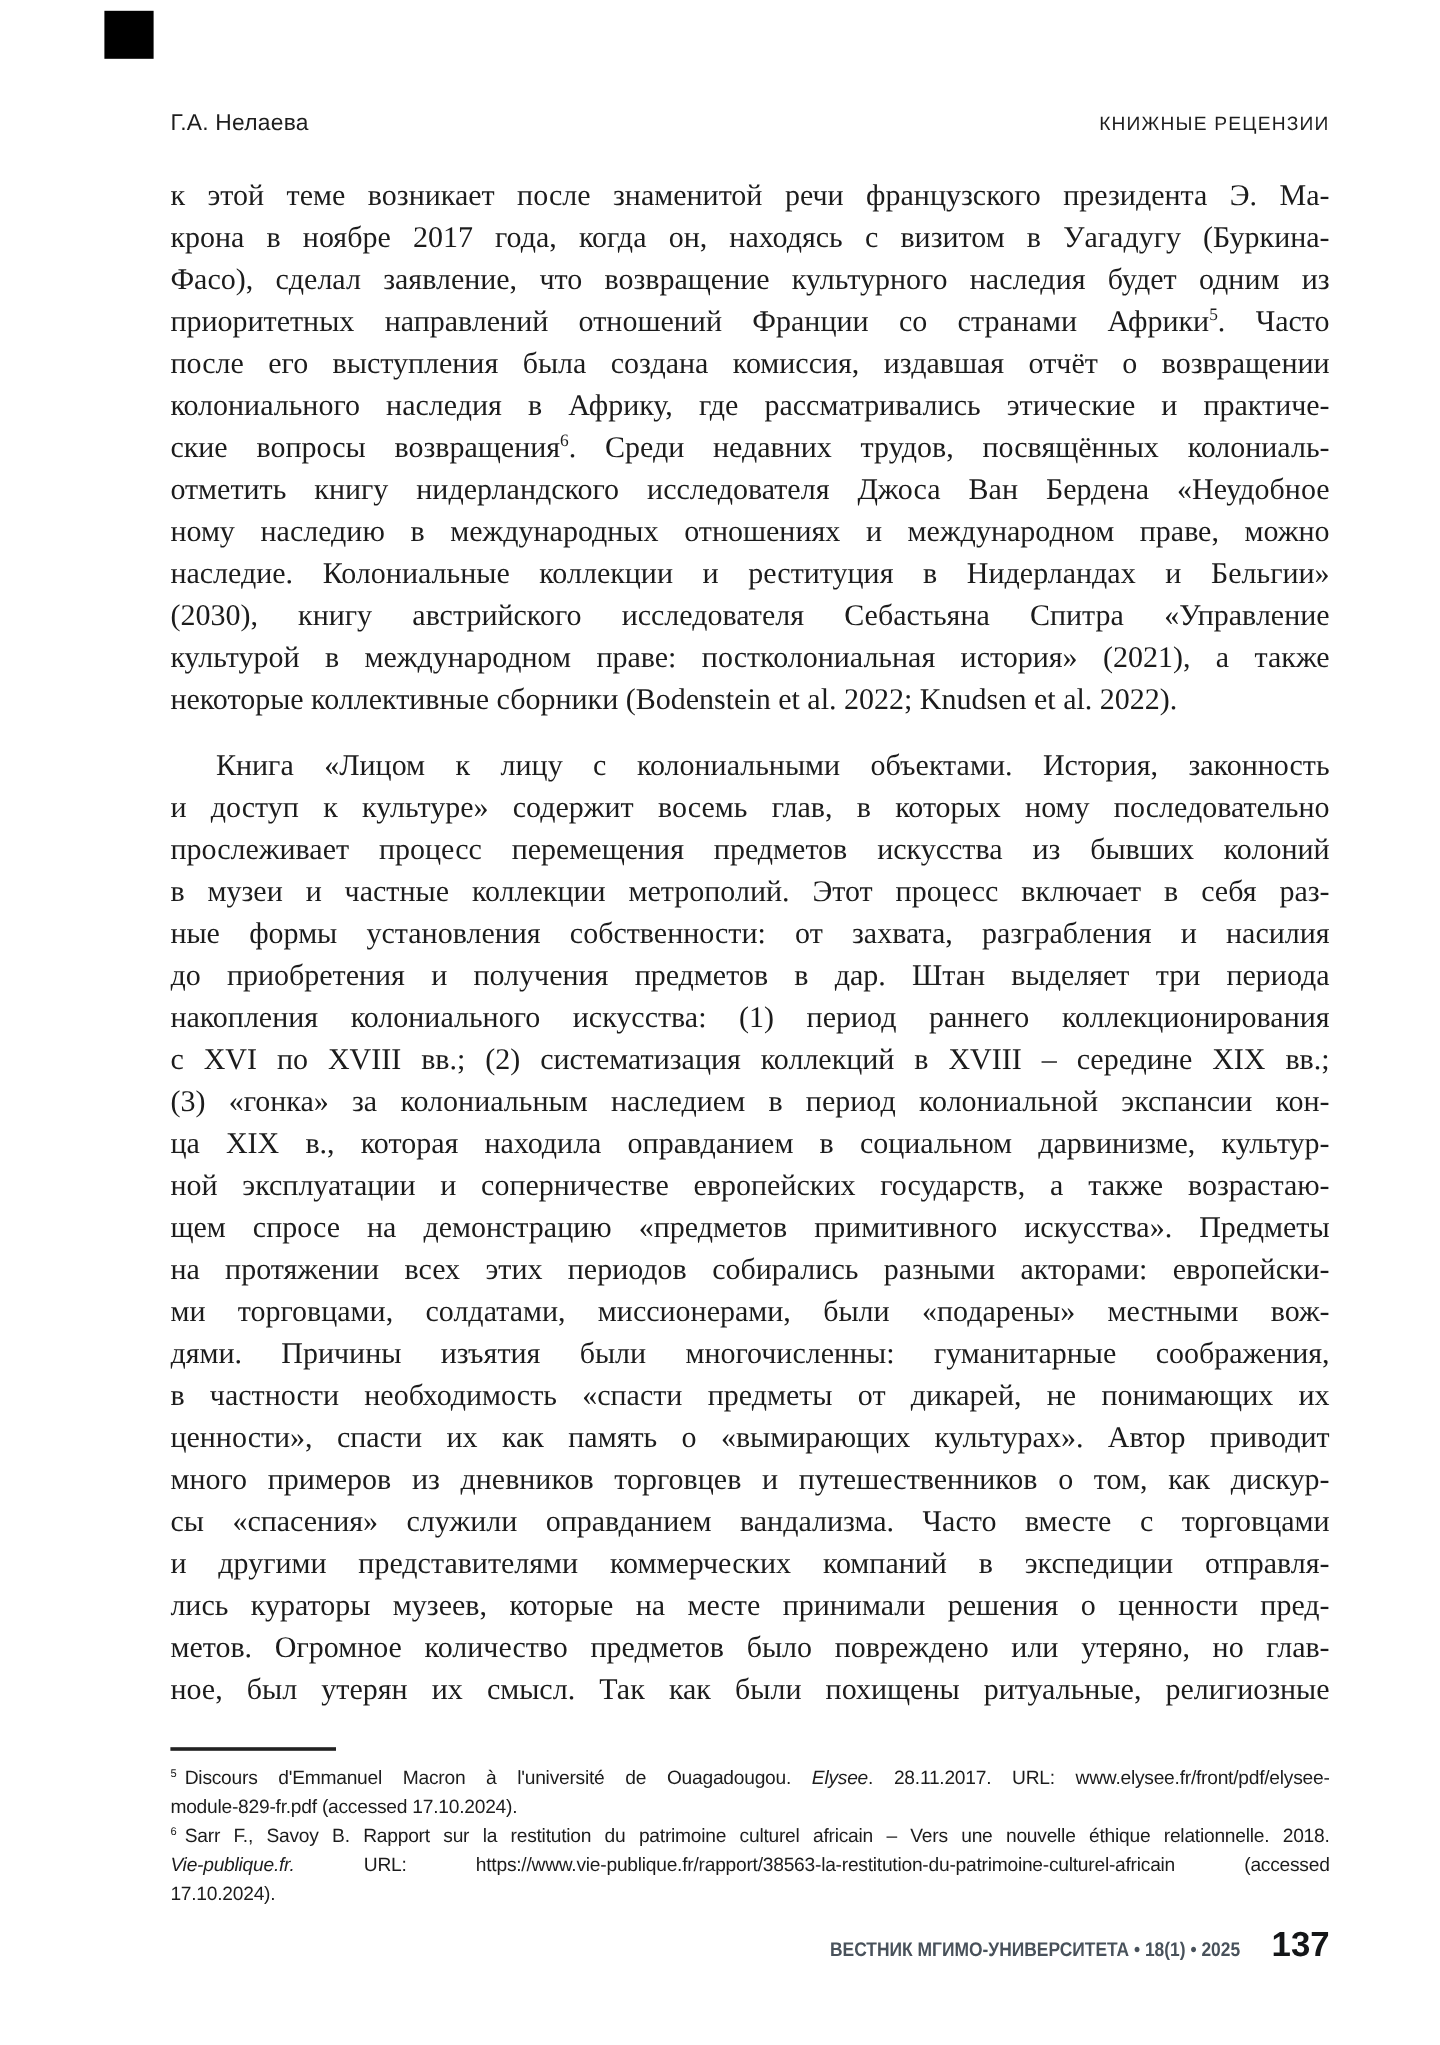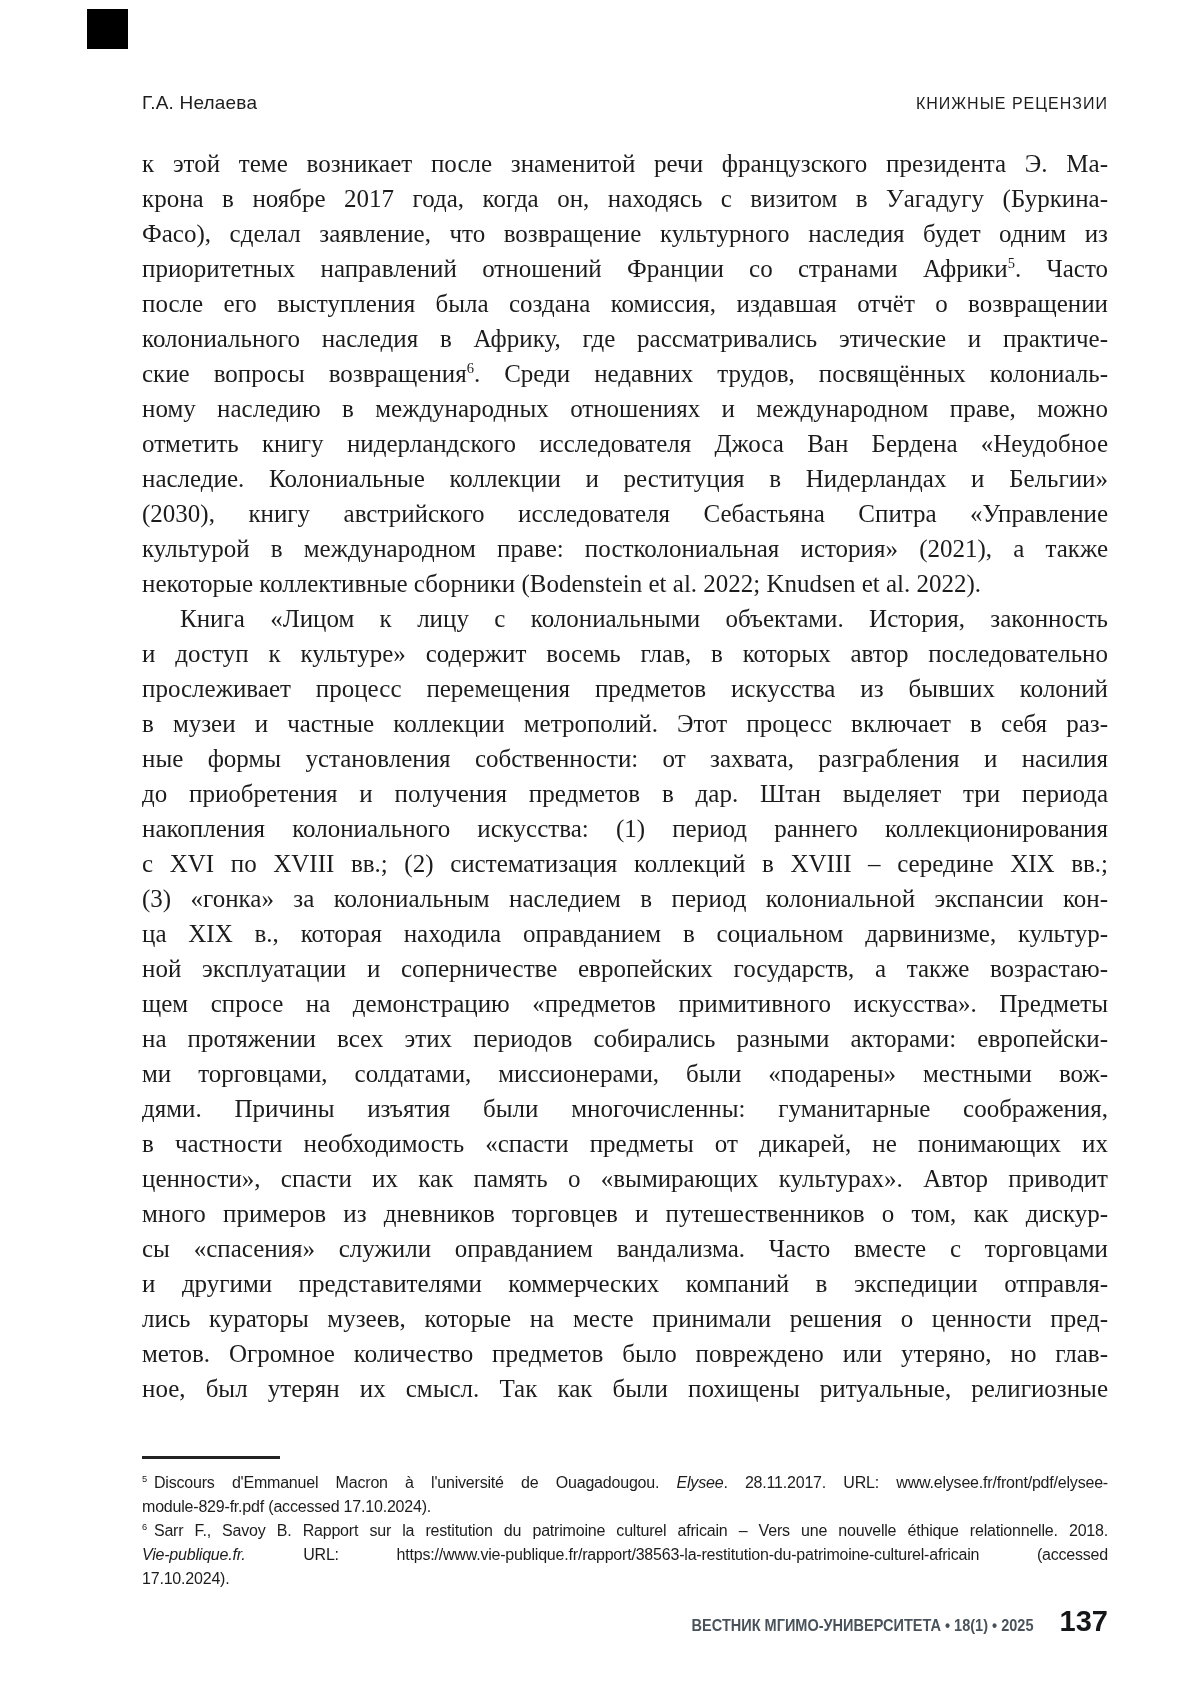--- a/index.html
+++ b/index.html
@@ -16,21 +16,21 @@
   }
   .header .author { font-size:19px; letter-spacing:0.2px; color:#1d1d1d; }
   .header .section { font-size:16px; letter-spacing:1px; color:#1d1d1d; }
 
   .body-text { position:absolute; left:142px; top:146px; width:966px; }
   .line {
     font-size:25px; line-height:35px; height:35px; overflow:hidden;
     text-align:justify; text-align-last:justify; hyphens:none;
   }
   .line.para-end { text-align-last:left; }
-  .line.indent { text-indent:38px; }
+  .line.indent { text-indent:38px;margin-top:20px; }
   .line sup, .fn-line sup { font-size:58%; vertical-align:super; line-height:0; }
 
   .footnotes { position:absolute; left:142px; top:1456px; width:966px; }
   .fn-rule { width:138px; height:3px; background:#222; margin-bottom:12px; }
   .fn-line {
     font-family:"Liberation Sans", sans-serif; font-size:16px; letter-spacing:-0.2px;
     line-height:24px; height:24px; overflow:hidden;
     text-align:justify; text-align-last:justify; color:#1c1c1c; hyphens:none;
   }
   .fn-line.fn-end { text-align-last:left; }
@@ -61,28 +61,28 @@
   </div>
 
   <div class="body-text">
       <div class="line"><span>к этой теме возникает после знаменитой речи французского президента Э. Ма-</span></div>
       <div class="line"><span>крона в ноябре 2017 года, когда он, находясь с визитом в Уагадугу (Буркина-</span></div>
       <div class="line"><span>Фасо), сделал заявление, что возвращение культурного наследия будет одним из</span></div>
       <div class="line"><span>приоритетных направлений отношений Франции со странами Африки</span><sup>5</sup><span>. Часто</span></div>
       <div class="line"><span>после его выступления была создана комиссия, издавшая отчёт о возвращении</span></div>
       <div class="line"><span>колониального наследия в Африку, где рассматривались этические и практиче-</span></div>
       <div class="line"><span>ские вопросы возвращения</span><sup>6</sup><span>. Среди недавних трудов, посвящённых колониаль-</span></div>
+      <div class="line"><span>отметить книгу нидерландского исследователя Джоса Ван Бердена «Неудобное</span></div>
       <div class="line"><span>ному наследию в международных отношениях и международном праве, можно</span></div>
-      <div class="line"><span>отметить книгу нидерландского исследователя Джоса Ван Бердена «Неудобное</span></div>
       <div class="line"><span>наследие. Колониальные коллекции и реституция в Нидерландах и Бельгии»</span></div>
       <div class="line"><span>(2030), книгу австрийского исследователя Себастьяна Спитра «Управление</span></div>
       <div class="line"><span>культурой в международном праве: постколониальная история» (2021), а также</span></div>
       <div class="line para-end"><span>некоторые коллективные сборники (Bodenstein et al. 2022; Knudsen et al. 2022).</span></div>
       <div class="line indent"><span>Книга «Лицом к лицу с колониальными объектами. История, законность</span></div>
-      <div class="line"><span>и доступ к культуре» содержит восемь глав, в которых автор последовательно</span></div>
+      <div class="line"><span>и доступ к культуре» содержит восемь глав, в которых ному последовательно</span></div>
       <div class="line"><span>прослеживает процесс перемещения предметов искусства из бывших колоний</span></div>
       <div class="line"><span>в музеи и частные коллекции метрополий. Этот процесс включает в себя раз-</span></div>
       <div class="line"><span>ные формы установления собственности: от захвата, разграбления и насилия</span></div>
       <div class="line"><span>до приобретения и получения предметов в дар. Штан выделяет три периода</span></div>
       <div class="line"><span>накопления колониального искусства: (1) период раннего коллекционирования</span></div>
       <div class="line"><span>с XVI по XVIII вв.; (2) систематизация коллекций в XVIII – середине XIX вв.;</span></div>
       <div class="line"><span>(3) «гонка» за колониальным наследием в период колониальной экспансии кон-</span></div>
       <div class="line"><span>ца XIX в., которая находила оправданием в социальном дарвинизме, культур-</span></div>
       <div class="line"><span>ной эксплуатации и соперничестве европейских государств, а также возрастаю-</span></div>
       <div class="line"><span>щем спросе на демонстрацию «предметов примитивного искусства». Предметы</span></div>

